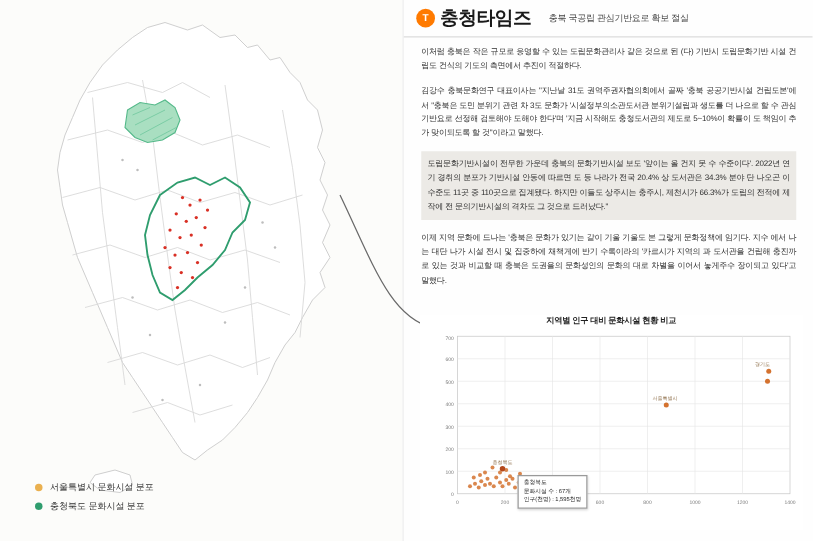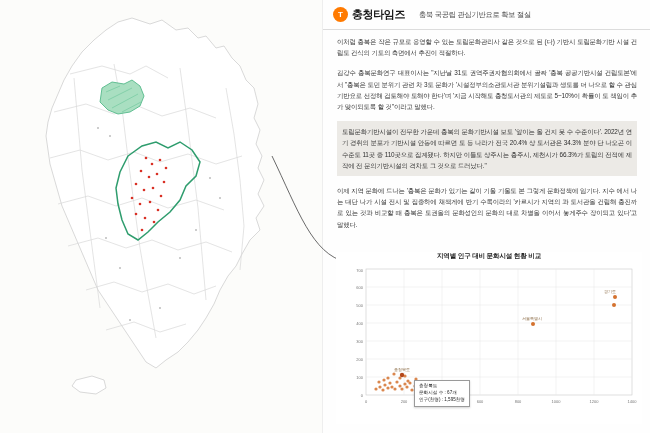--- a/index.html
+++ b/index.html
@@ -85,21 +85,21 @@
     color: #fff;
     font-size: 8px;
     font-weight: bold;
     display: flex;
     align-items: center;
     justify-content: center;
     margin-right: 4px;
     flex: none;
   }
   #logo-text {
-    font-size: 11px;
+    font-size: 15px;
     font-weight: bold;
     color: #1a1a1a;
     letter-spacing: -0.4px;
     white-space: nowrap;
   }
   #headline {
     font-size: 7.2px;
     color: #444;
     margin-left: 14px;
     white-space: nowrap;
@@ -241,20 +241,30 @@
           <circle cx="110" cy="260" r="1"></circle>
           <circle cx="170" cy="250" r="1"></circle>
           <circle cx="186" cy="222" r="1"></circle>
           <circle cx="150" cy="300" r="1"></circle>
           <circle cx="120" cy="312" r="1"></circle>
         </g>
 
         <path fill="#ffffff" stroke="#cfcfcf" stroke-width="0.8" d="M66,372 L82,368 L94,372 L96,380 L86,386 L70,384 L62,378 Z"></path>
       </svg>
 
+      <div id="map-legend">
+        <div class="legend-row">
+          <span class="legend-dot" style="background:#eab04f"></span>
+          <span class="legend-label">서울특별시 문화시설 분포</span>
+        </div>
+        <div class="legend-row">
+          <span class="legend-dot" style="background:#2f9d6e"></span>
+          <span class="legend-label">충청북도 문화시설 분포</span>
+        </div>
+      </div>
     </div>
   </div>
 
   <div id="right-panel">
 
     <div id="masthead">
       <div id="logo-mark">T</div>
       <div id="logo-text">충청타임즈</div>
       <div id="headline">충북 국공립 관심기반요로 확보 절실</div>
     </div>

